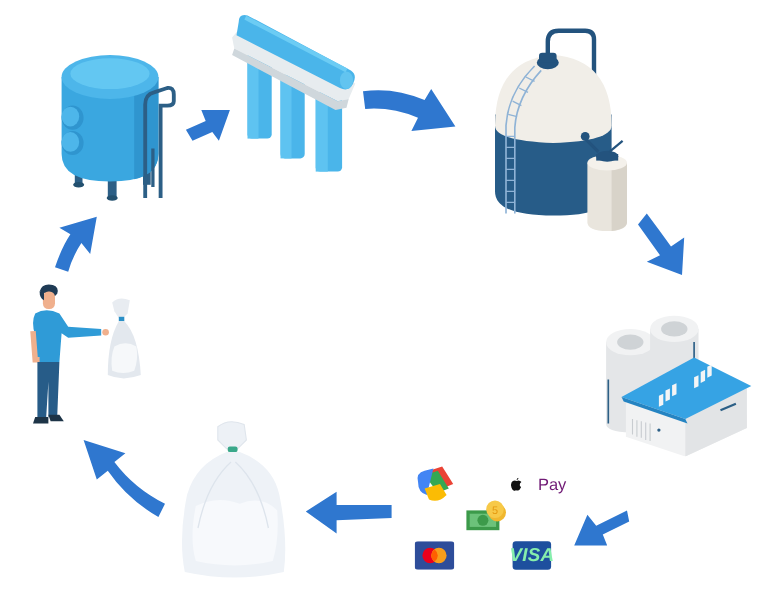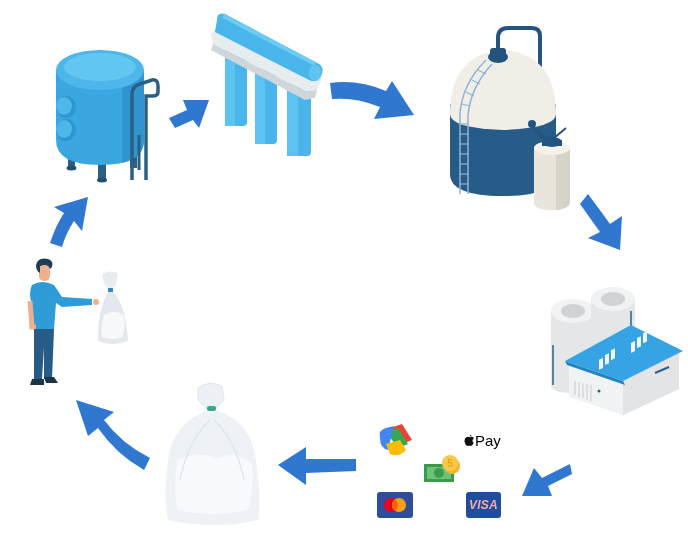--- a/index.html
+++ b/index.html
@@ -137,41 +137,41 @@
     <path d="M10 10 L22 6 L32 22 L22 26 Z" fill="#34a853"></path>
     <path d="M4 16 Q2 8 10 6 L18 4 L12 28 Q4 26 4 16 Z" fill="#4285f4"></path>
     <path d="M10 22 L24 18 L30 28 Q22 36 14 32 Z" fill="#fbbc04"></path>
   </svg>
 
   <div style="position:absolute;left:94px;top:12px;display:flex;align-items:center;">
     <svg width="11" height="13" viewBox="0 0 11 13">
       <path d="M8.5 7 Q8.5 5 10 4.2 Q9 2.8 7.4 2.8 Q6.5 2.8 5.6 3.3 Q4.8 2.8 4 2.8 Q2 2.9 1 4.6 Q0 6.8 1 9.3 Q2 12 3.4 12.1 Q4.2 12.1 5 11.6 Q6 12.1 7 12 Q8.4 11.8 9.8 8.8 Q8.5 8.2 8.5 7 Z" fill="#111"></path>
       <path d="M5.6 2.6 Q5.6 0.8 7.4 0.4 Q7.4 2.2 5.6 2.6 Z" fill="#111"></path>
     </svg>
-    <span class="pay-text" style="font-size:15px;font-weight:400;color:#000000;margin-left:0;">Pay</span>
+    <span class="pay-text" style="font-size:15px;font-weight:400;color:#701a75;margin-left:14px;">Pay</span>
   </div>
 
   <svg style="position:absolute;left:52px;top:32px;" width="40" height="32" viewBox="0 0 40 32">
     <rect x="2" y="12" width="30" height="18" fill="#3c9a4a"></rect>
     <rect x="5" y="15" width="24" height="12" fill="#6cc27a"></rect>
     <ellipse cx="17" cy="21" rx="5" ry="5" fill="#3c9a4a"></ellipse>
     <circle cx="30" cy="14" r="8" fill="#f0b72e"></circle>
     <circle cx="28" cy="11" r="8" fill="#f7c948"></circle>
     <text x="28" y="15" font-size="10" text-anchor="middle" fill="#e59a10" font-family="Liberation Sans, sans-serif">5</text>
   </svg>
 
   <svg style="position:absolute;left:7px;top:72px;" width="36" height="26" viewBox="0 0 36 26">
     <rect x="0" y="0" width="36" height="26" rx="3" fill="#2e4d9a"></rect>
     <circle cx="14" cy="13" r="7" fill="#eb001b"></circle>
     <circle cx="22" cy="13" r="7" fill="#f79e1b"></circle>
     <path d="M18 7.3 Q21 10 21 13 Q21 16 18 18.7 Q15 16 15 13 Q15 10 18 7.3 Z" fill="#ff5f00"></path>
   </svg>
 
   <div style="position:absolute;left:96px;top:72px;width:35px;height:26px;background:#1d4f9e;border-radius:3px;display:flex;align-items:center;justify-content:center;">
-    <span class="pay-text" style="color:#fca5a5;font-weight:700;font-style:italic;font-size:12px;letter-spacing:0.2px;">VISA</span>
+    <span class="pay-text" style="color:#86efac;font-weight:700;font-style:italic;font-size:17px;letter-spacing:0.2px;">VISA</span>
   </div>
 </div>
 
 <div class="node" style="left:158px;top:380px;">
   <svg width="110" height="150" viewBox="0 0 110 150">
     <path d="M40 8 Q50 0 64 6 L66 20 L58 28 L48 28 L40 20 Z" fill="#edf1f6" stroke="#dfe5ec" stroke-width="1"></path>
     <rect x="49" y="26" width="9" height="5" rx="2" fill="#3aa88a"></rect>
     <path d="M48 31 L60 31 Q90 42 96 70 Q104 110 100 140 Q56 150 10 140 Q4 110 12 70 Q20 42 48 31 Z" fill="#eef2f7"></path>
     <path d="M20 80 Q40 70 60 78 Q80 70 94 84 Q96 110 90 130 Q56 138 20 130 Q14 110 20 80 Z" fill="#f7f9fc"></path>
     <path d="M52 40 Q30 60 22 100" stroke="#dde4ec" stroke-width="1.2" fill="none"></path>

